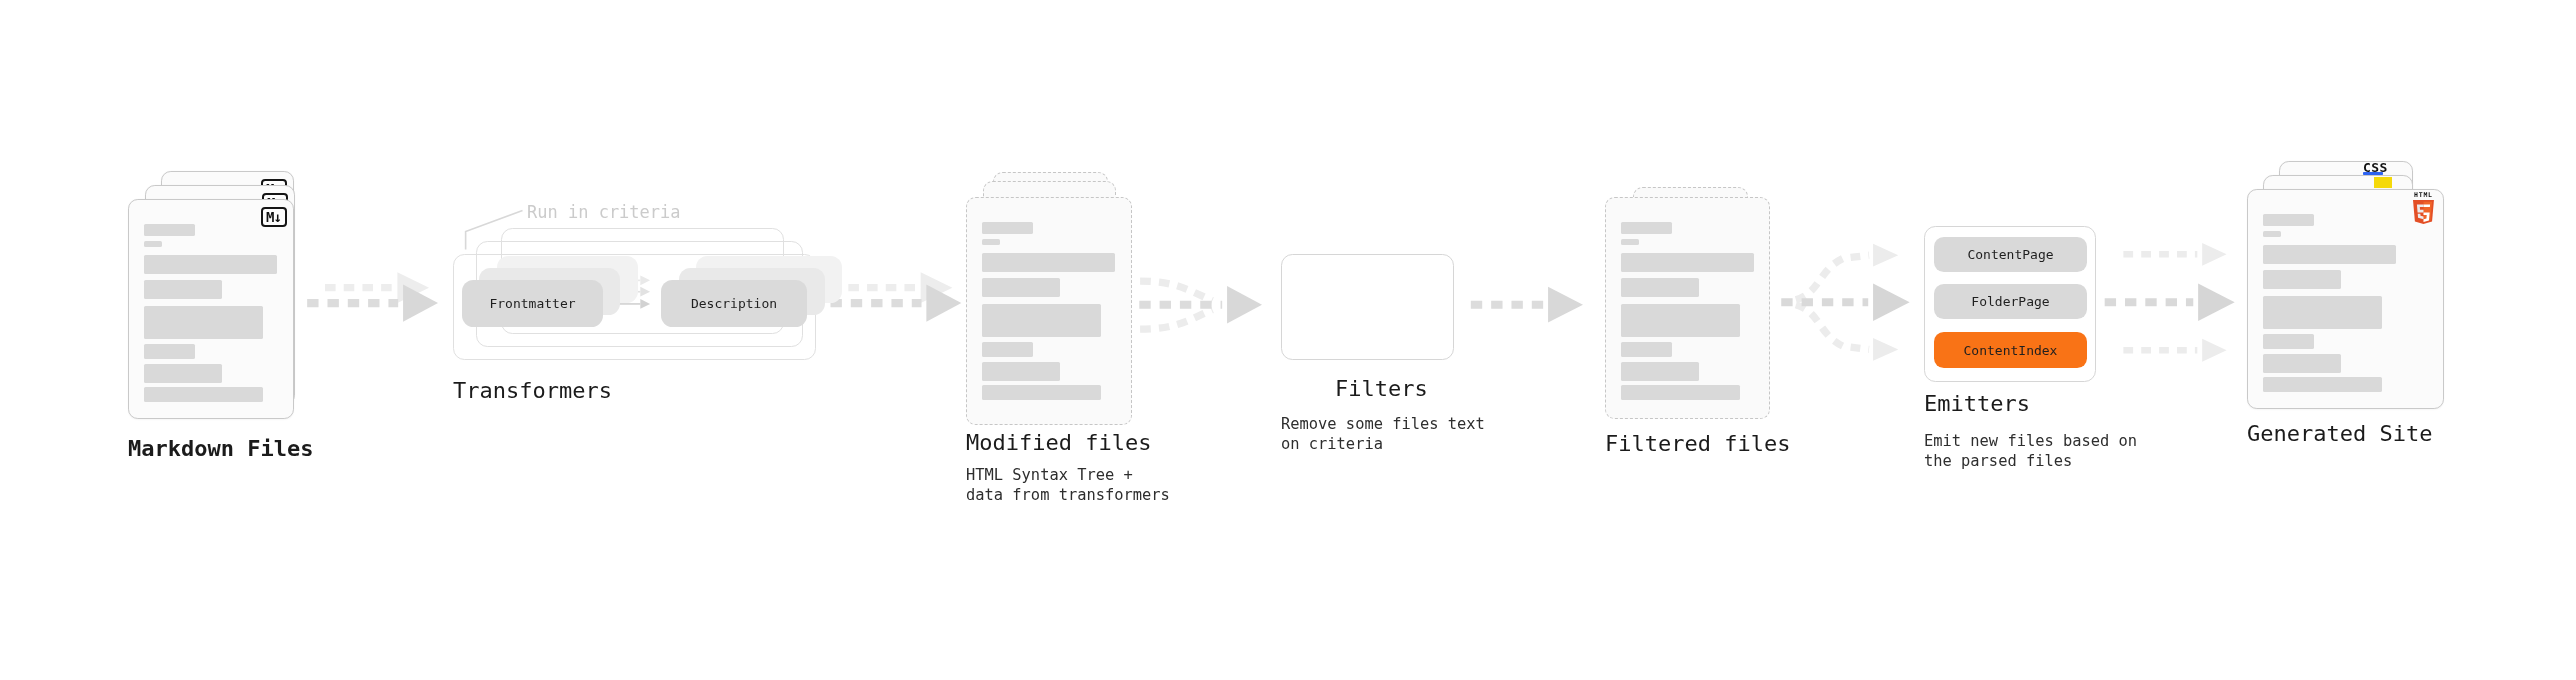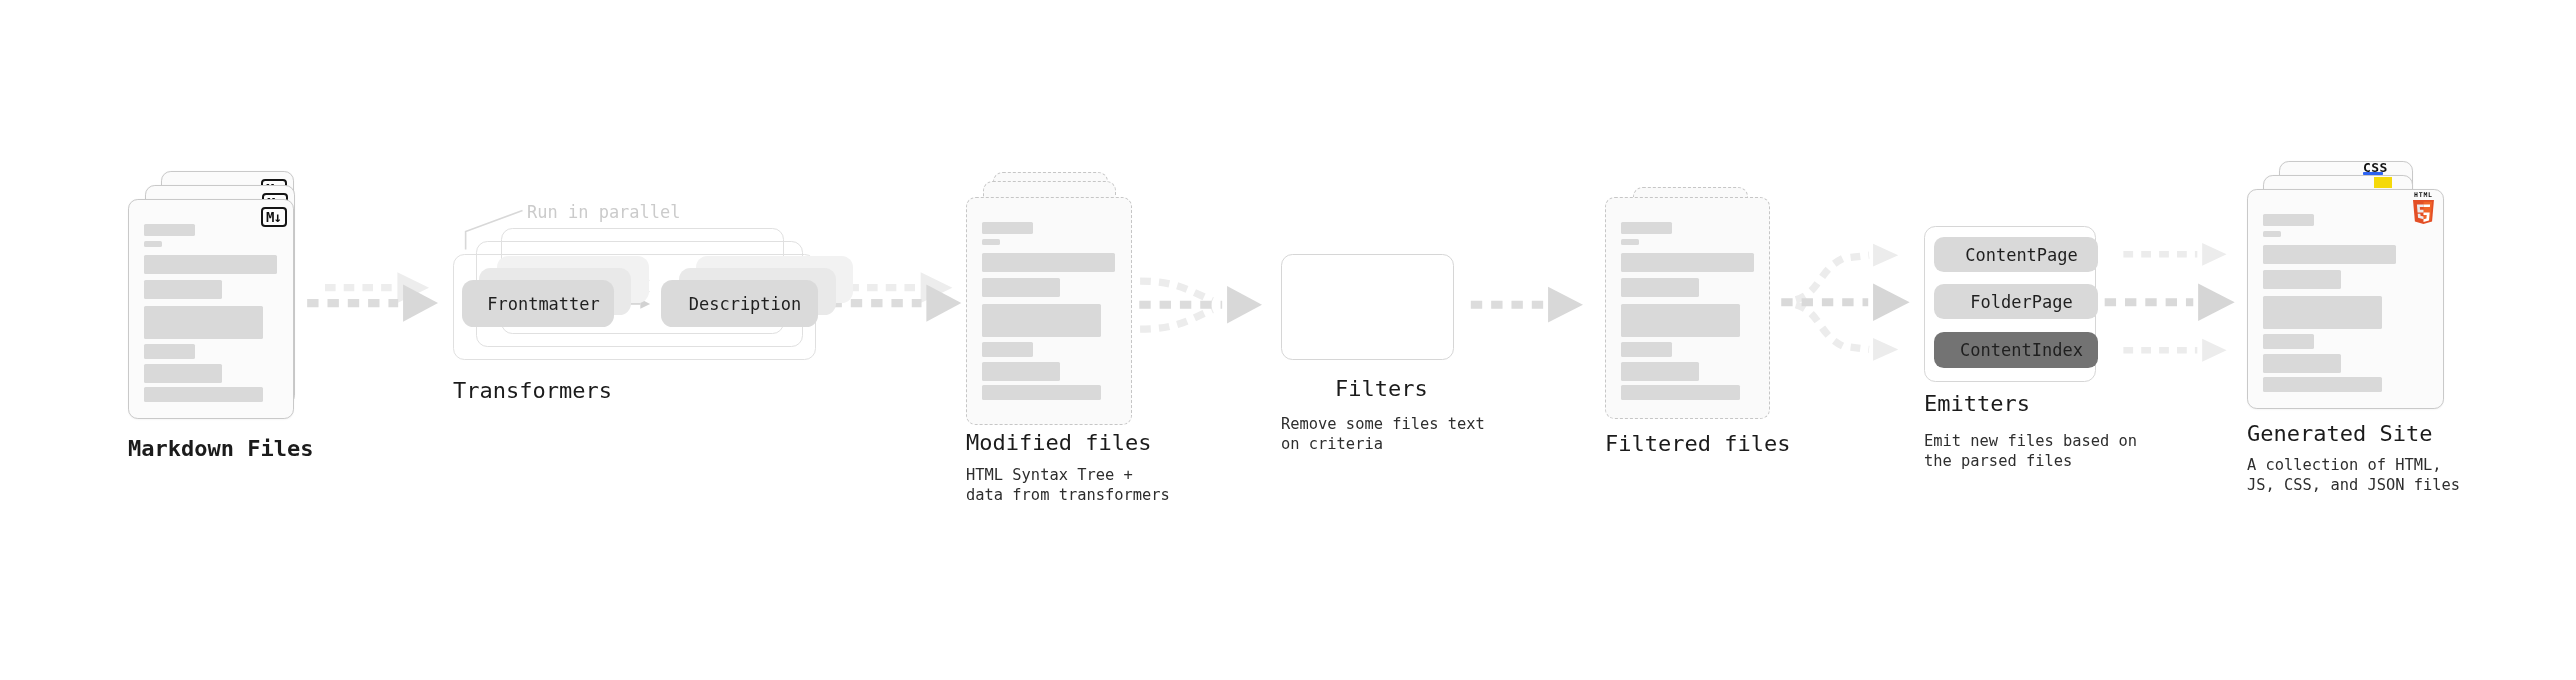--- a/index.html
+++ b/index.html
@@ -21,21 +21,21 @@
             line-height:16.3px;letter-spacing:-0.8px;}
 
   
   .tf-box{position:absolute;border:1.6px solid #e0e0e0;border-radius:11.4px;background:transparent;
           z-index:2;box-sizing:border-box;}
   .frame-box{position:absolute;border:1.6px solid #d6d6d6;border-radius:11.4px;background:#ffffff;
              z-index:2;box-sizing:border-box;}
 
   
   .pill{position:absolute;border-radius:11.4px;background:#dadada;display:flex;align-items:center;
-        justify-content:center;font-size:17px;color:#1f1f1f;z-index:3;white-space:nowrap;padding-left:11px;}
+        justify-content:center;font-size:13px;color:#1f1f1f;z-index:3;white-space:nowrap;}
   .pill.ghost1{background:#e9e9e9;z-index:2;}
   .pill.ghost2{background:#f2f2f2;z-index:2;}
 
   
   .stage-title{position:absolute;font-size:22px;line-height:24.4px;color:#1b1b1b;white-space:nowrap;z-index:4;}
   .stage-desc{position:absolute;font-size:15.4px;line-height:19.5px;color:#2e2e2e;white-space:nowrap;z-index:4;}
   .tf-note{position:absolute;font-size:17px;color:#cbcbcb;white-space:nowrap;z-index:2;}
   .bullet{margin-left:9px;}
 
   
@@ -123,21 +123,21 @@
         <div class="bar" style="top: 55px; width: 133px; height: 18.7px;"></div>
         <div class="bar" style="top: 80px; width: 78px; height: 18.7px;"></div>
         <div class="bar" style="top: 106px; width: 119px; height: 32.5px;"></div>
         <div class="bar" style="top: 144px; width: 51px; height: 15.4px;"></div>
         <div class="bar" style="top: 164px; width: 78px; height: 18.7px;"></div>
         <div class="bar" style="top: 187px; width: 119px; height: 15.4px;"></div>
       </div>
   </div>
   <div class="stage-title" style="left:128px;top:437px;font-weight:bold;">Markdown Files</div>
 
-  <div class="tf-note" style="left:527px;top:202px;">Run in parallel</div>
+  <div class="tf-note" style="left:527px;top:202px;">Run in criteria</div>
 
   <div class="tf-box" style="left:501px;top:228px;width:283px;height:106px;"></div>
   <div class="tf-box" style="left:476px;top:241px;width:327px;height:106px;"></div>
   <div class="tf-box" style="left:453px;top:254px;width:363px;height:106px;"></div>
 
   <div class="pill ghost2" style="left:497px;top:256px;width:141px;height:47px;"></div>
   <div class="pill ghost1" style="left:479px;top:268px;width:141px;height:47px;"></div>
   <div class="pill" style="left:462px;top:280px;width:141px;height:47px;">Frontmatter</div>
 
   <div class="pill ghost2" style="left:696px;top:256px;width:146px;height:47px;"></div>
@@ -184,21 +184,21 @@
         <div class="bar" style="top: 144px; width: 51px; height: 15.4px;"></div>
         <div class="bar" style="top: 164px; width: 78px; height: 18.7px;"></div>
         <div class="bar" style="top: 187px; width: 119px; height: 15.4px;"></div>
       </div>
   </div>
   <div class="stage-title" style="left:1605px;top:432px;">Filtered files</div>
 
   <div class="frame-box" style="left:1924px;top:226px;width:172px;height:156px;"></div>
   <div class="pill" style="left:1934px;top:237px;width:153px;height:35px;border-radius:9.8px;background:#d9d9d9;">ContentPage</div>
   <div class="pill" style="left:1934px;top:284px;width:153px;height:35px;border-radius:9.8px;background:#d9d9d9;">FolderPage</div>
-  <div class="pill" style="left:1934px;top:332px;width:153px;height:36px;border-radius:9.8px;background:#737373;">ContentIndex</div>
+  <div class="pill" style="left:1934px;top:332px;width:153px;height:36px;border-radius:9.8px;background:#f97316;">ContentIndex</div>
   <div class="stage-title" style="left:1924px;top:392px;">Emitters</div>
   <div class="stage-desc" style="left:1924px;top:432px;">
     <div>Emit new files based on</div>
     <div>the parsed files</div>
   </div>
 
   <div class="file-card" style="left:2279px;top:161px;width:134px;height:220px;"></div>
   <div class="css-badge" style="left:2363px;top:164px;">
     <div class="css-txt">CSS</div>
     <div class="css-bar"></div>
@@ -220,19 +220,15 @@
       <div class="html-txt">HTML</div>
       <svg width="21" height="24.4" viewBox="0 0 452 520">
         <path fill="#e34f26" d="M41 460L0 0h451l-41 460-185 52"></path>
         <path fill="#f06529" d="M226 472l149-41 35-394H226"></path>
         <path fill="#ebebeb" d="M226 208h-75l-5-58h80V94H84l15 171h127zm0 147l-64-17-4-45h-56l7 89 117 32z"></path>
         <path fill="#fff" d="M226 265v57h70l-7 73-63 17v59l117-32 16-174zm0-171v56h137l5-56z"></path>
       </svg>
     </div>
   </div>
   <div class="stage-title" style="left:2247px;top:422px;">Generated Site</div>
-  <div class="stage-desc" style="left:2247px;top:456px;">
-    <div>A collection of HTML,</div>
-    <div>JS, CSS, and JSON files</div>
-  </div>
 
 </div>
 
 
 </body></html>

